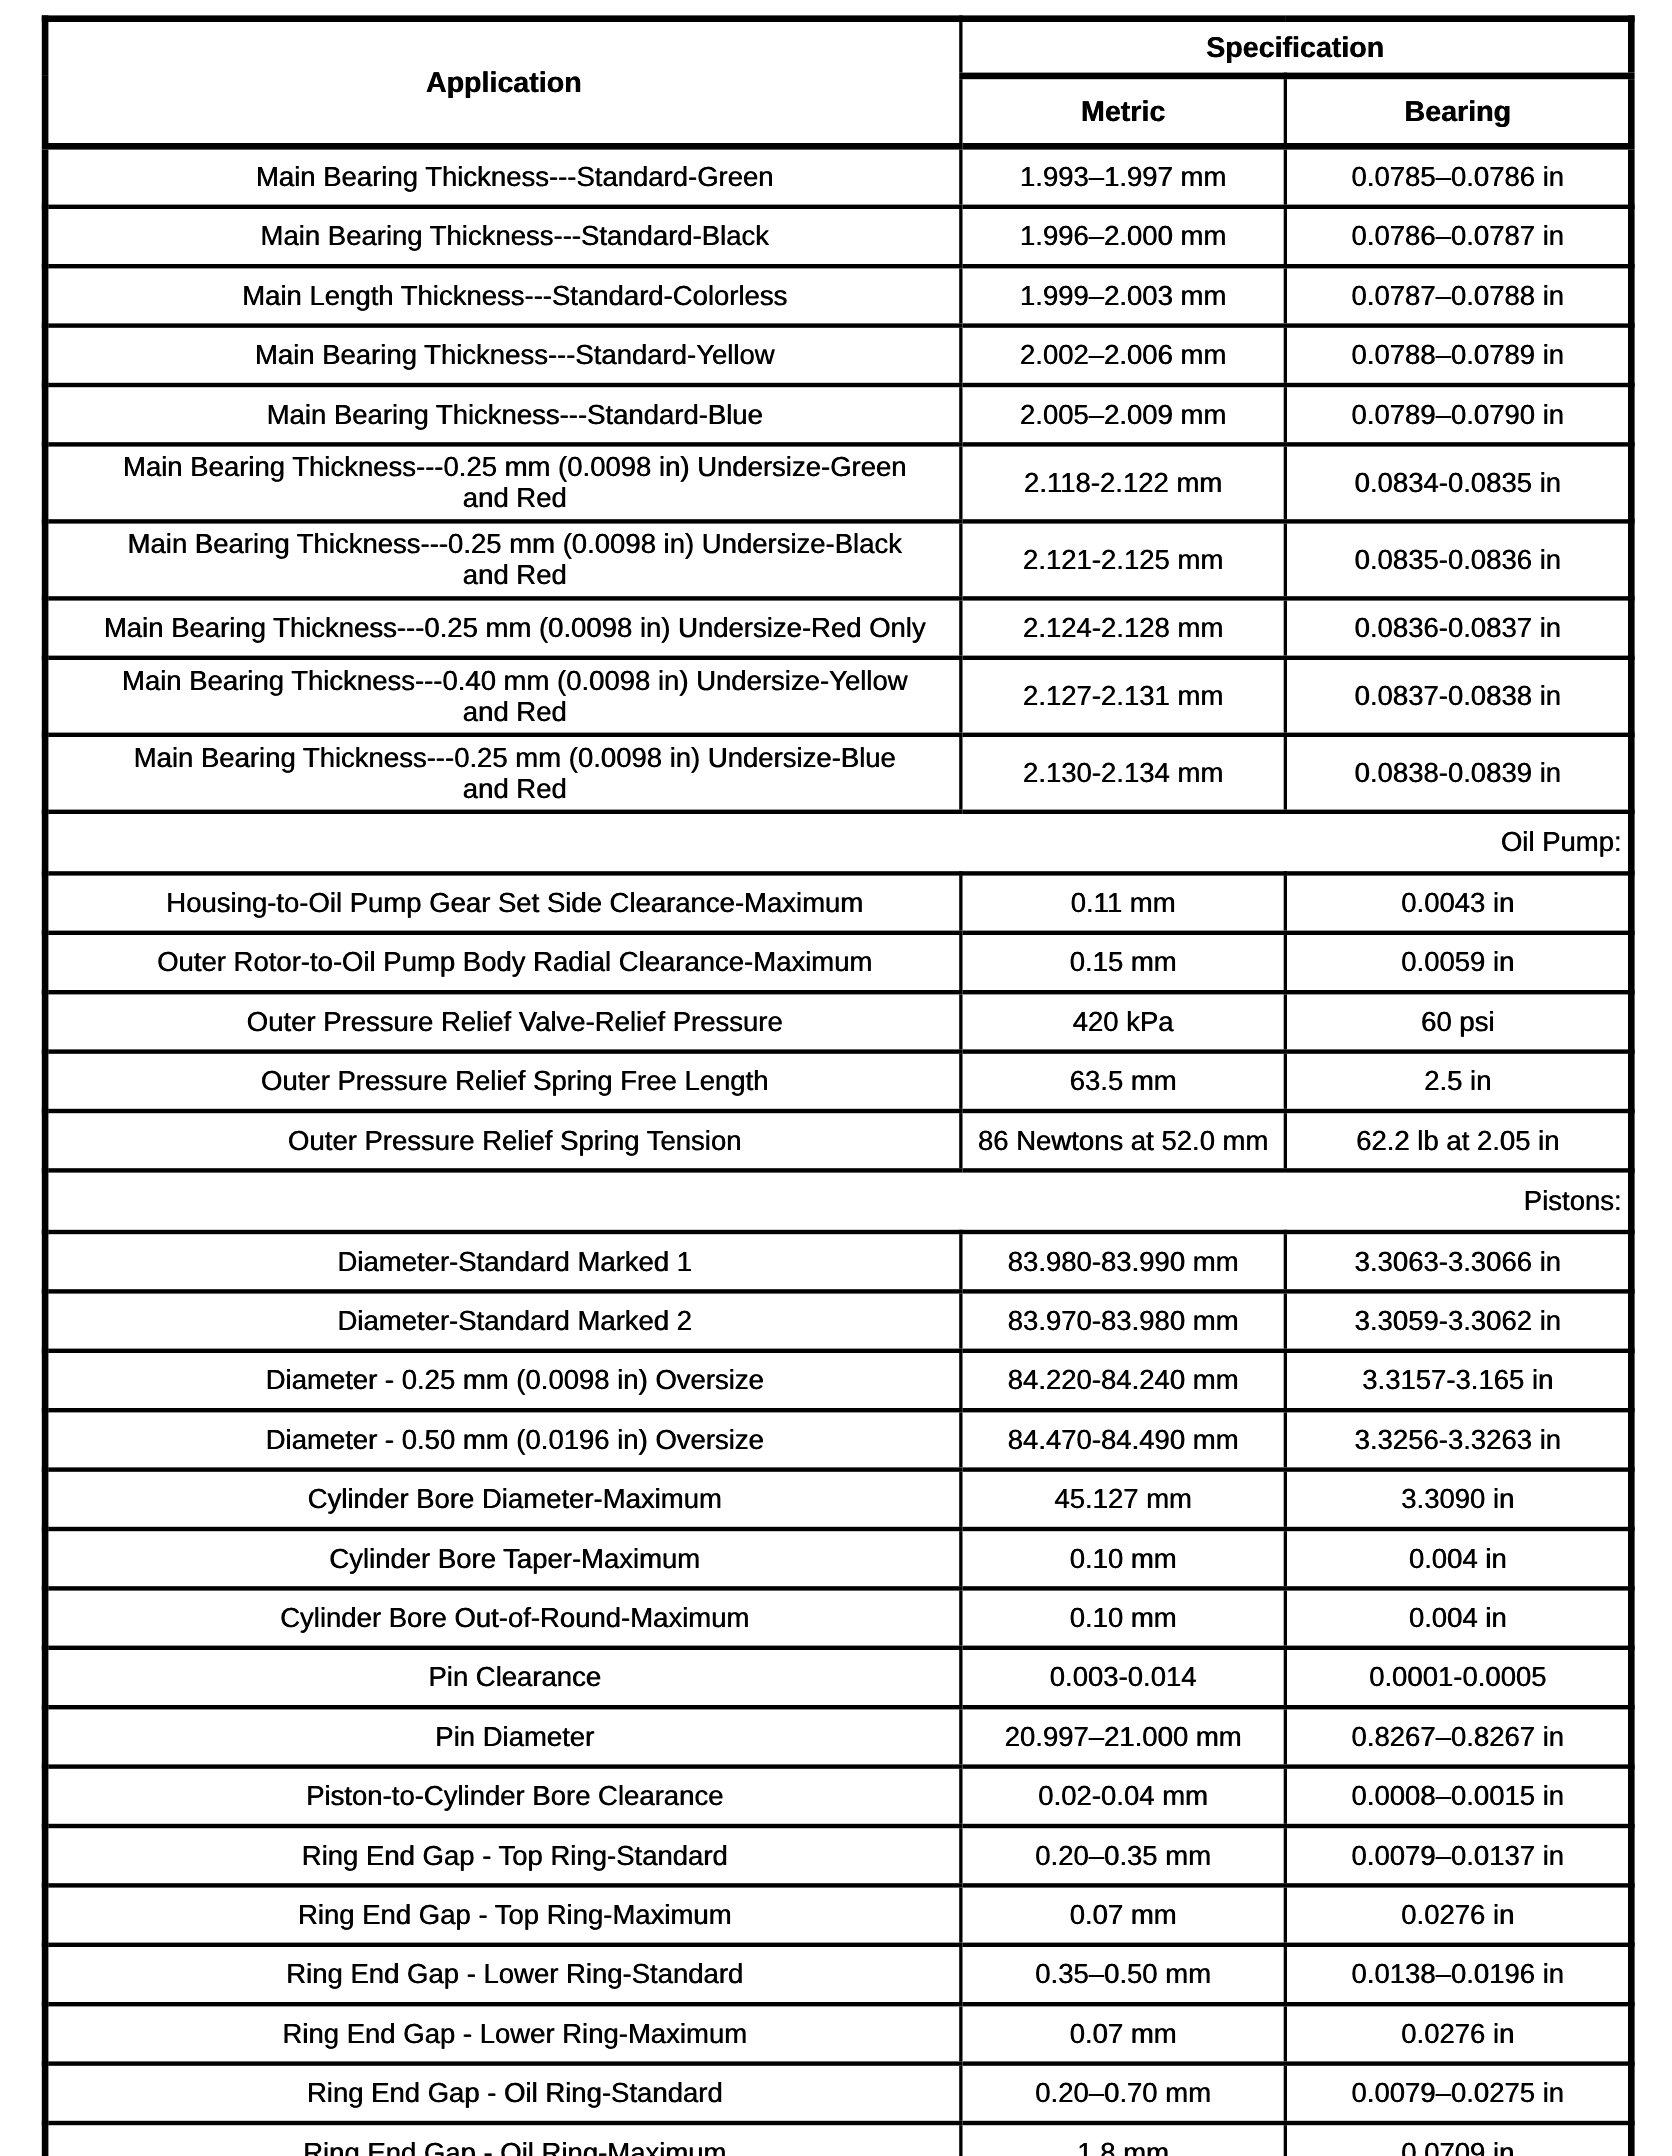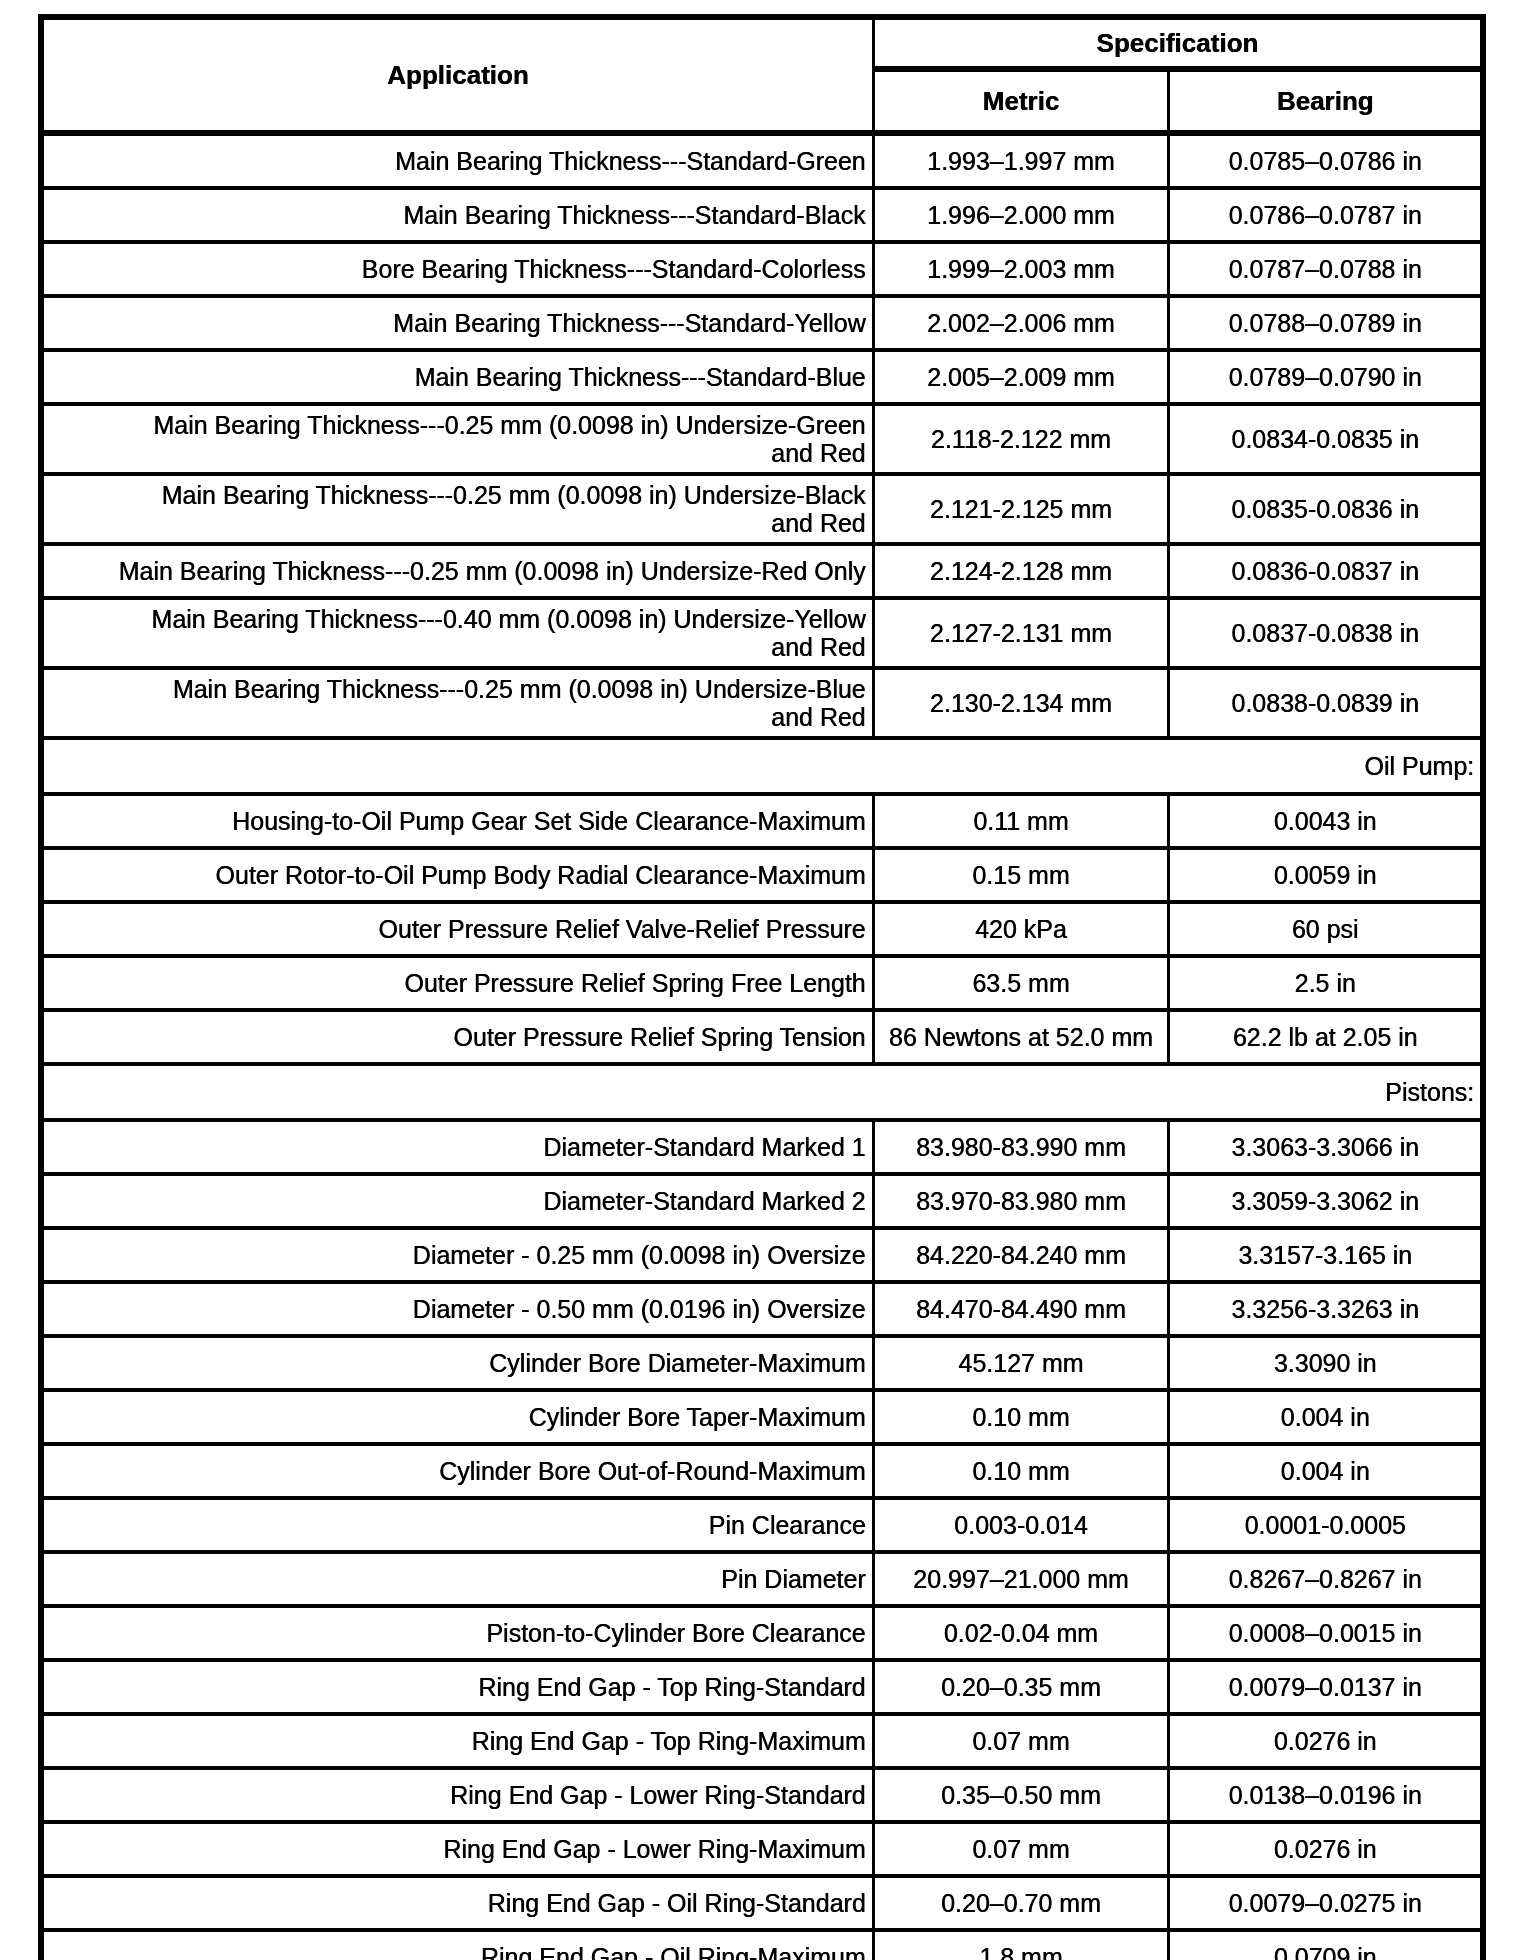--- a/index.html
+++ b/index.html
@@ -44,21 +44,21 @@
   thead th {
     font-weight: bold;
     font-size: 26px;
     text-align: center;
     border-bottom-width: 6px;
   }
   .hr1 th { height: 36px; margin-left: 20px; }
   .hr2 th { height: 48px; }
   th.app-h { }
   td.app {
-    text-align: right;
+    text-align: center;
     padding-left: 26px;
     white-space: pre-line;
     height: 40px;
   }
   td.val {
     text-align: center;
     height: 40px;
   }
   td.section {
     text-align: right;
@@ -95,21 +95,21 @@
     <td class="app">Main Bearing Thickness---Standard-Green</td>
     <td class="val">1.993–1.997 mm</td>
     <td class="val">0.0785–0.0786 in</td>
   </tr>
         <tr class="data-row">
     <td class="app">Main Bearing Thickness---Standard-Black</td>
     <td class="val">1.996–2.000 mm</td>
     <td class="val">0.0786–0.0787 in</td>
   </tr>
         <tr class="data-row">
-    <td class="app">Bore Bearing Thickness---Standard-Colorless</td>
+    <td class="app">Main Length Thickness---Standard-Colorless</td>
     <td class="val">1.999–2.003 mm</td>
     <td class="val">0.0787–0.0788 in</td>
   </tr>
         <tr class="data-row">
     <td class="app">Main Bearing Thickness---Standard-Yellow</td>
     <td class="val">2.002–2.006 mm</td>
     <td class="val">0.0788–0.0789 in</td>
   </tr>
         <tr class="data-row">
     <td class="app">Main Bearing Thickness---Standard-Blue</td>

